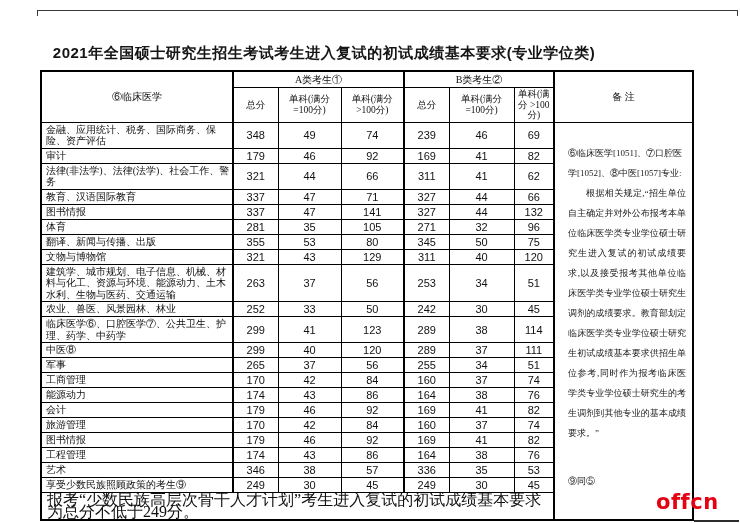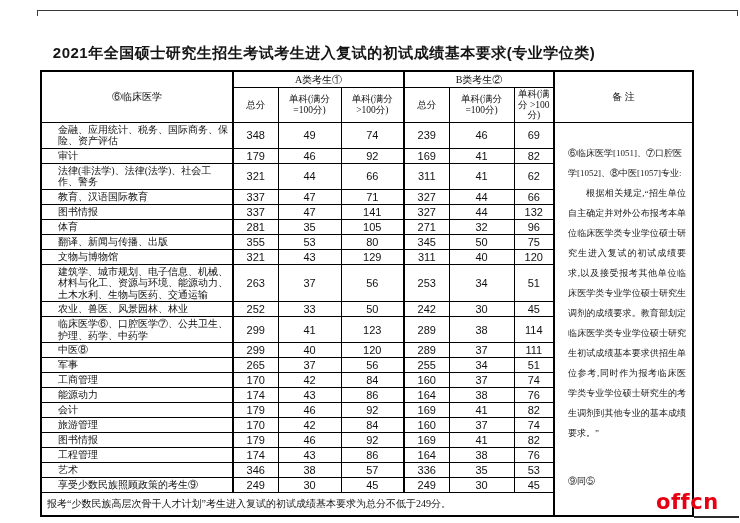--- a/index.html
+++ b/index.html
@@ -25,40 +25,40 @@
   }
   .score-table th, .score-table td {
     border:1px solid #000; padding:1px 2px; overflow:hidden;
   }
   .score-table th {
     font-weight:normal; font-size:10px; line-height:11px; text-align:center;
   }
   .group-row th { height:13px;border-radius:7px; }
   .sub-row th { height:22px; font-size:9.5px; line-height:10.5px; }
   td.major {
-    font-size:10px; line-height:11.5px; text-align:left; padding-left:16px; padding-right:2px;
+    font-size:10px; line-height:11.5px; text-align:left; padding-left:4px; padding-right:2px;
   }
   td.num {
     font-family:"Liberation Sans", sans-serif; font-size:11px; line-height:12px;
     text-align:center; height:12px;
   }
   
   .sub-row th:nth-child(1), .sub-row th:nth-child(4),
   tbody td:nth-child(2), tbody td:nth-child(5),
   .group-row th:nth-child(2), .group-row th:nth-child(3), .group-row th:nth-child(4)
   { border-left:2px solid #000; }
   td.remarks-cell {
     vertical-align:top; border-left:2px solid #000;
     padding:20px 6px 0 13px; font-size:9px; color:#1a1a1a;
   }
   .remark-p1 { line-height:20px; text-align:left; }
   .remark-p2 { line-height:20px; text-align:justify; text-indent:2em; }
   .remark-p3 { line-height:20px; margin-top:28px; }
   tr.footer-row td {
-    font-size:10px; line-height:12px; height:20px; text-align:left;
+    font-size:16px; line-height:12px; height:20px; text-align:left;
     padding-left:5px; vertical-align:middle;
   }
   .watermark {
     position:absolute; left:656px; top:490px;
     font-family:"DejaVu Sans", sans-serif; font-weight:bold; font-size:21px;
     color:#e60012; letter-spacing:0.5px;
   }
 </style>
 </head>
 <body>

